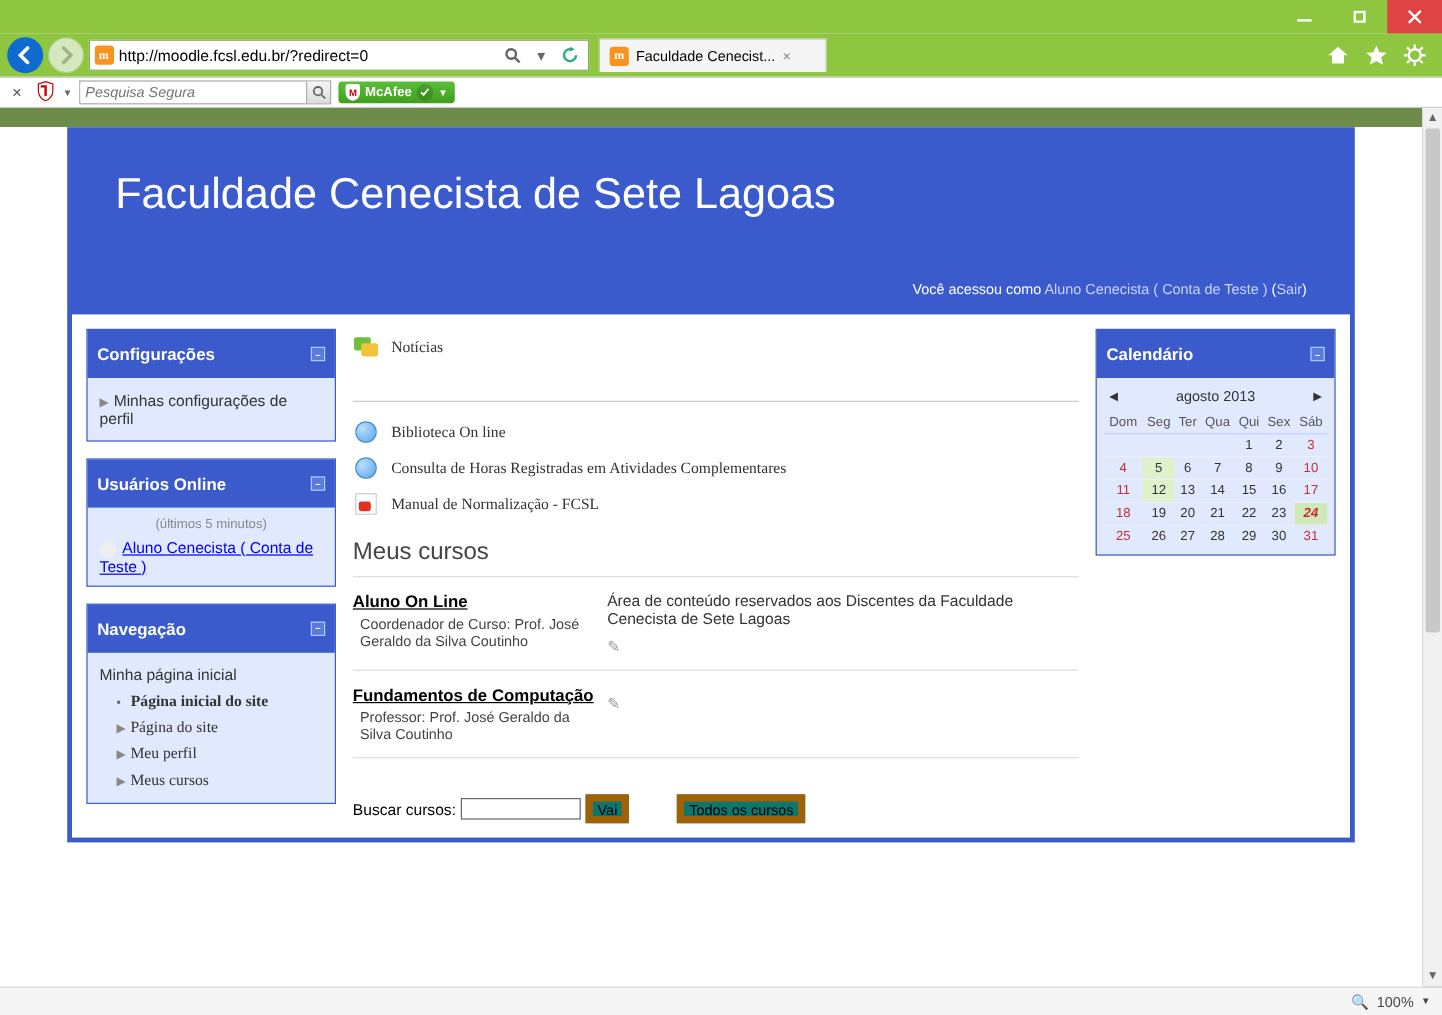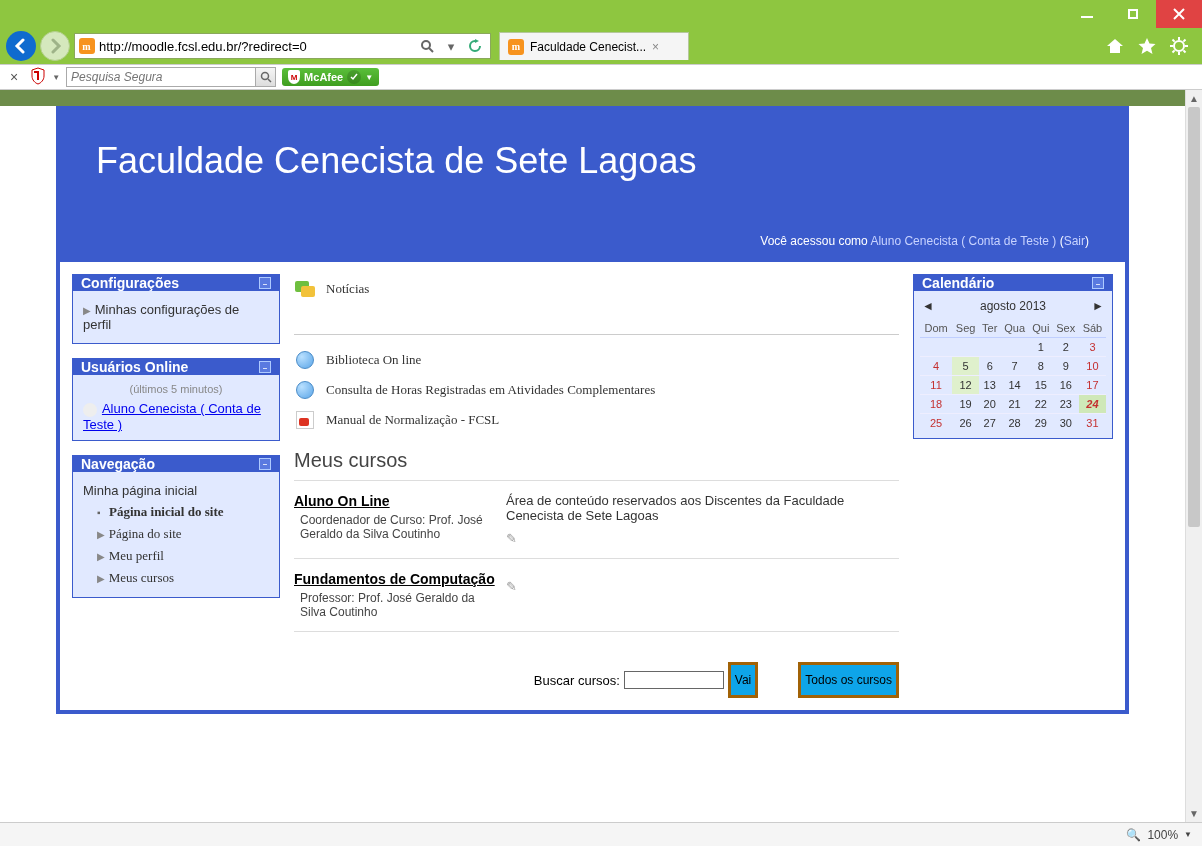--- a/index.html
+++ b/index.html
@@ -61,21 +61,21 @@
 .header h1 { font-size: 36px; font-weight: normal; }
 .loginline { text-align: right; font-size: 12px; margin-top: 52px; }
 .loginline a { color: #c8d3ff; text-decoration: none; }
 
 .layout { display: flex; padding: 12px; gap: 14px; align-items: flex-start; }
 .sidecol { width: 208px; flex: 0 0 208px; display: flex; flex-direction: column; gap: 14px; }
 .maincol { flex: 1; min-width: 0; }
 .rightcol { width: 200px; flex: 0 0 200px; }
 
 .block { border: 1px solid #3b5bcc; background: #e1e9ff; }
-.block .bhead { background: #3b5bcc; color: #fff; font-weight: bold; font-size: 14px; padding: 0 8px; display: flex; align-items: center; justify-content: space-between; }
+.block .bhead { background: #3b5bcc; color: #fff; font-weight: bold; font-size: 14px; padding: 12px 8px; display: flex; align-items: center; justify-content: space-between; }
 .block .bhead .coll { width: 12px; height: 12px; border: 1px solid #aecaff; background: #5a7ae0; display:flex;align-items:center;justify-content:center; font-size:8px; }
 .block .bbody { padding: 8px 10px; font-size: 13px; color: #333; }
 .block .sub { color: #888; font-size: 11px; text-align: center; margin-bottom: 6px; }
 .tree { list-style: none; }
 .tree > li { padding: 3px 0; }
 .tree .arrow { color: #888; font-size: 10px; margin-right: 4px; }
 .tree .bullet { color: #666; font-size: 10px; margin-right: 4px; display: inline-block; width: 8px; }
 .tree .active { font-weight: bold; }
 .tree a { color: #333; text-decoration: none; }
 .tree .sub1 { padding-left: 14px; font-family: Liberation Serif, serif; }
@@ -86,24 +86,24 @@
 .linkitem a { color: #333; text-decoration: none; font-size: 13px; font-family: Liberation Serif, serif; }
 hr.sep { border: none; border-top: 1px solid #ccc; margin: 30px 0 10px 0; }
 h2.mc { font-size: 20px; font-weight: normal; color: #444; margin: 14px 0 8px 0; }
 hr.thin { border: none; border-top: 1px solid #ddd; margin: 6px 0; }
 .course { display: flex; gap: 10px; padding: 6px 0; }
 .course .cleft { width: 202px; }
 .course .ctitle { font-weight: bold; font-size: 14px; color: #000; }
 .course .cinfo { font-size: 12px; color: #444; margin-top: 4px; padding-left: 6px; }
 .course .cright { flex: 1; font-size: 13px; color: #333; }
 .course .editicon { color: #999; margin-top: 8px; display: inline-block; }
-.coursefoot { display: flex; align-items: center; gap: 40px; margin-top: 30px; justify-content: flex-end; }
+.coursefoot { display: flex; align-items: center; gap: 40px; margin-top: 30px; justify-content: flex-start; }
 .coursefoot .srch { display: flex; align-items: center; gap: 4px; }
 .coursefoot input[type=text] { border: 1px solid #666; height: 18px; width: 100px; font-size: 12px; padding: 0 2px;}
-.coursefoot button { border: 3px solid #a16207; background: #0ea5e9; font-size: 12px; height: 36px; padding: 0 4px; cursor: pointer; }
+.coursefoot button { border: 6px solid #a16207; background: #0f766e; font-size: 12px; height: 24px; padding: 0 4px; cursor: pointer; }
 
 
 .cal { width: 100%; border-collapse: collapse; font-size: 11px; text-align: center; }
 .calnav { display: flex; justify-content: space-between; align-items: center; padding: 2px 2px 6px 2px; color: #333; font-size: 12px; }
 .calnav a { color: #333; text-decoration: none; font-size: 12px; }
 .cal th { color: #555; font-weight: normal; padding: 3px 0; border-bottom: 1px solid #c0cfff; font-size: 11px; }
 .cal td { padding: 3px 0; border-top: 1px solid #eef; color: #333; }
 .cal td.sun, .cal td.sat { color: #c43030; }
 .cal td.today { background: #cfe8b8; font-weight: bold; font-style: italic; }
 .cal td.event { background: #dff0cc; }

